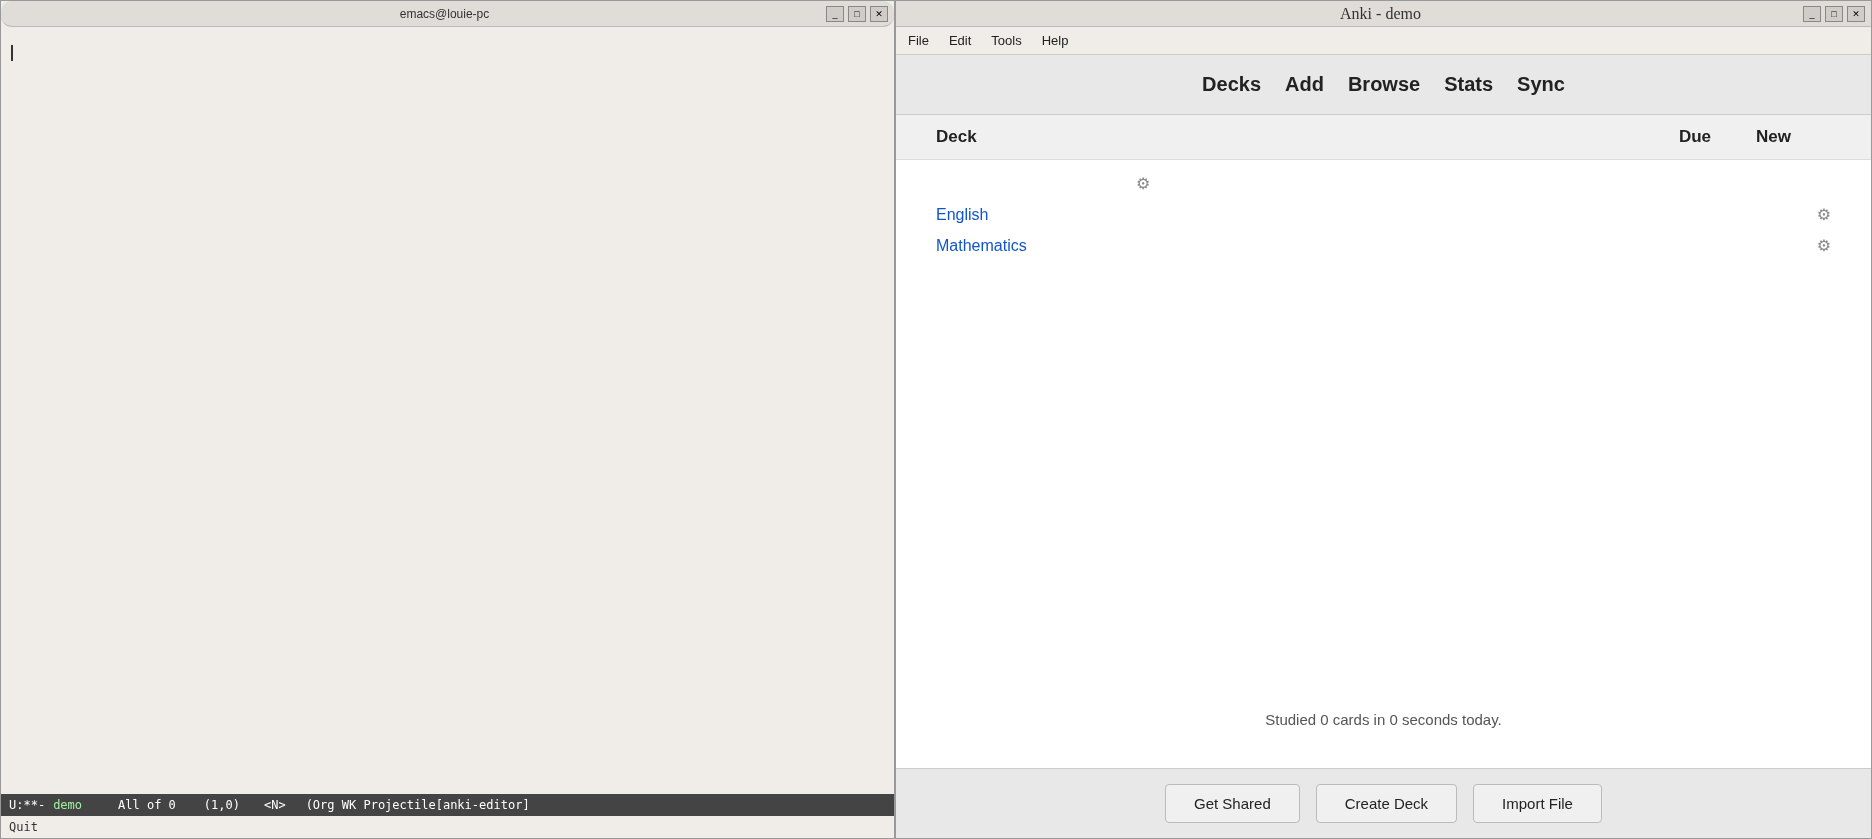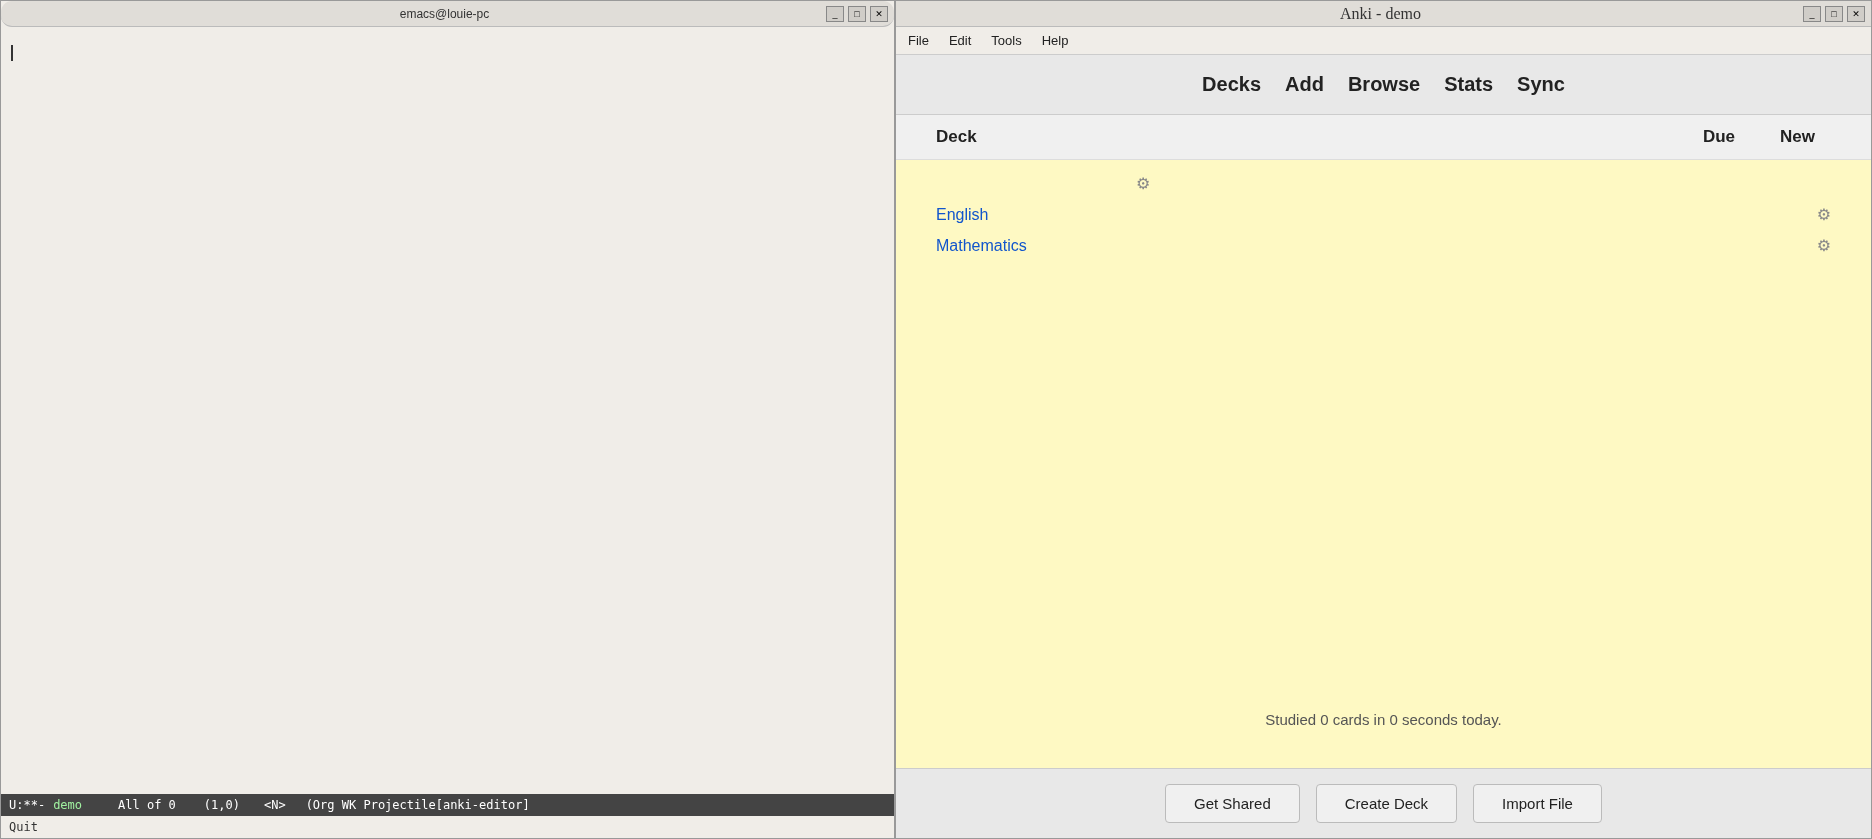--- a/index.html
+++ b/index.html
@@ -151,21 +151,21 @@
       font-size: 20px;
       font-weight: bold;
       color: #222;
       cursor: pointer;
       padding: 4px 12px;
       background: none;
       border: none;
     }
     .anki-main {
       flex: 1;
-      background: #fef9c3;
+      background: #ffffff;
       display: flex;
       flex-direction: column;
       overflow: hidden;
     }
     .deck-header {
       display: flex;
       align-items: center;
       padding: 12px 40px;
       border-bottom: 1px solid #ddd;
       background: #f0f0f0;
@@ -182,21 +182,21 @@
       color: #222;
       width: 80px;
       text-align: right;
     }
     .deck-col-new {
       font-size: 17px;
       font-weight: bold;
       color: #222;
       width: 80px;
       text-align: right;
-      margin-right: 16px;
+      margin-right: 40px;
     }
     .deck-list {
       flex: 1;
       padding: 8px 0;
     }
     .deck-row {
       display: flex;
       align-items: center;
       padding: 6px 40px;
       cursor: pointer;

